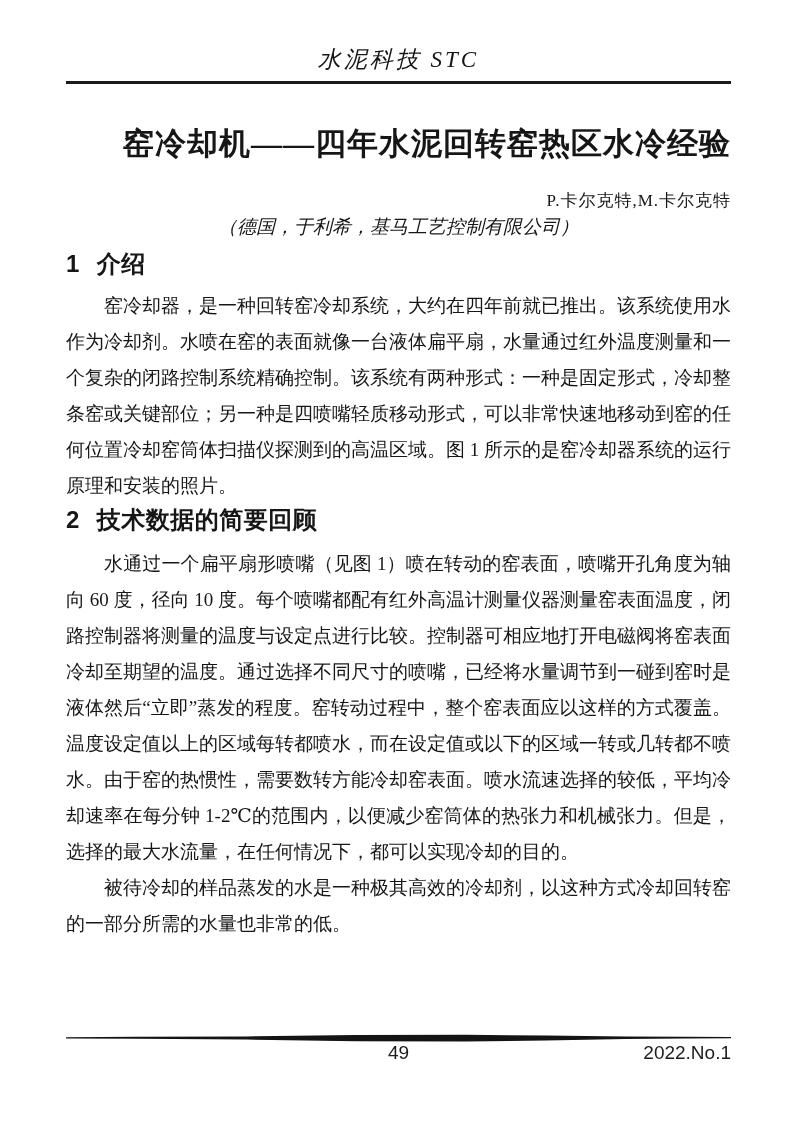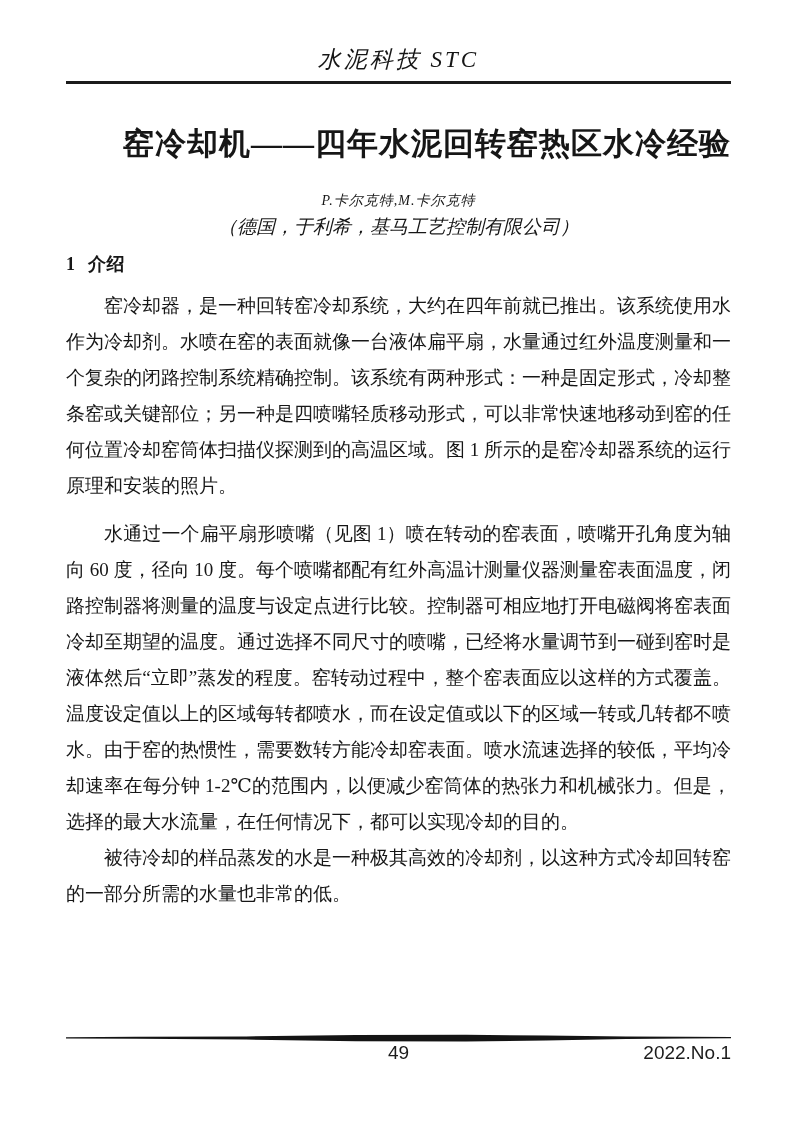--- a/index.html
+++ b/index.html
@@ -41,37 +41,36 @@
   .article-title {
     margin: 38px 0 0 0;
     text-align: right;
     font-size: 31px;
     line-height: 44px;
     font-weight: 700;
     letter-spacing: 1px;
   }
   .authors {
     margin-top: 22px;
-    text-align: center;
-    font-size: 14px;
+    text-align: right;
+    font-size: 17px;
     line-height: 26px;
-    font-style: italic; 
     letter-spacing: 1px;
   }
   .affiliation {
     text-align: center;
     font-size: 19px;
     line-height: 26px;
     font-style: italic; 
   }
   
   .section-heading {
     margin: 10px 0 0 0;
-    font-family: Liberation Serif, serif;
-    font-size: 18px;
+    font-family: Liberation Sans, sans-serif;
+    font-size: 24px;
     line-height: 28px;
     font-weight: 700;
     letter-spacing: 0.5px;
   }
   .section-heading .sec-num {
     display: inline-block;
     margin-right: 0.7em;
   }
   .section-heading.h2 { margin-top: 2px; }
   .body-para {
@@ -133,20 +132,23 @@
     <div class="authors">P.卡尔克特,M.卡尔克特</div>
 
     <div class="affiliation">（德国，于利希，基马工艺控制有限公司）</div>
 
     <h2 class="section-heading">
       <span class="sec-num">1</span><span>介绍</span>
     </h2>
 
     <p class="body-para first">窑冷却器，是一种回转窑冷却系统，大约在四年前就已推出。该系统使用水作为冷却剂。水喷在窑的表面就像一台液体扁平扇，水量通过红外温度测量和一个复杂的闭路控制系统精确控制。该系统有两种形式：一种是固定形式，冷却整条窑或关键部位；另一种是四喷嘴轻质移动形式，可以非常快速地移动到窑的任何位置冷却窑筒体扫描仪探测到的高温区域。图 1 所示的是窑冷却器系统的运行原理和安装的照片。</p>
 
+    <h2 class="section-heading h2">
+      <span class="sec-num">2</span><span>技术数据的简要回顾</span>
+    </h2>
 
     <p class="body-para after-heading">水通过一个扁平扇形喷嘴（见图 1）喷在转动的窑表面，喷嘴开孔角度为轴向 60 度，径向 10 度。每个喷嘴都配有红外高温计测量仪器测量窑表面温度，闭路控制器将测量的温度与设定点进行比较。控制器可相应地打开电磁阀将窑表面冷却至期望的温度。通过选择不同尺寸的喷嘴，已经将水量调节到一碰到窑时是液体然后“立即”蒸发的程度。窑转动过程中，整个窑表面应以这样的方式覆盖。温度设定值以上的区域每转都喷水，而在设定值或以下的区域一转或几转都不喷水。由于窑的热惯性，需要数转方能冷却窑表面。喷水流速选择的较低，平均冷却速率在每分钟 1-2℃的范围内，以便减少窑筒体的热张力和机械张力。但是，选择的最大水流量，在任何情况下，都可以实现冷却的目的。</p>
 
     <p class="body-para">被待冷却的样品蒸发的水是一种极其高效的冷却剂，以这种方式冷却回转窑的一部分所需的水量也非常的低。</p>
 
   </div>
 
   <div class="footer">
 
     <svg class="footer-rule-svg" viewBox="0 0 665 9" preserveAspectRatio="none" aria-hidden="true">

